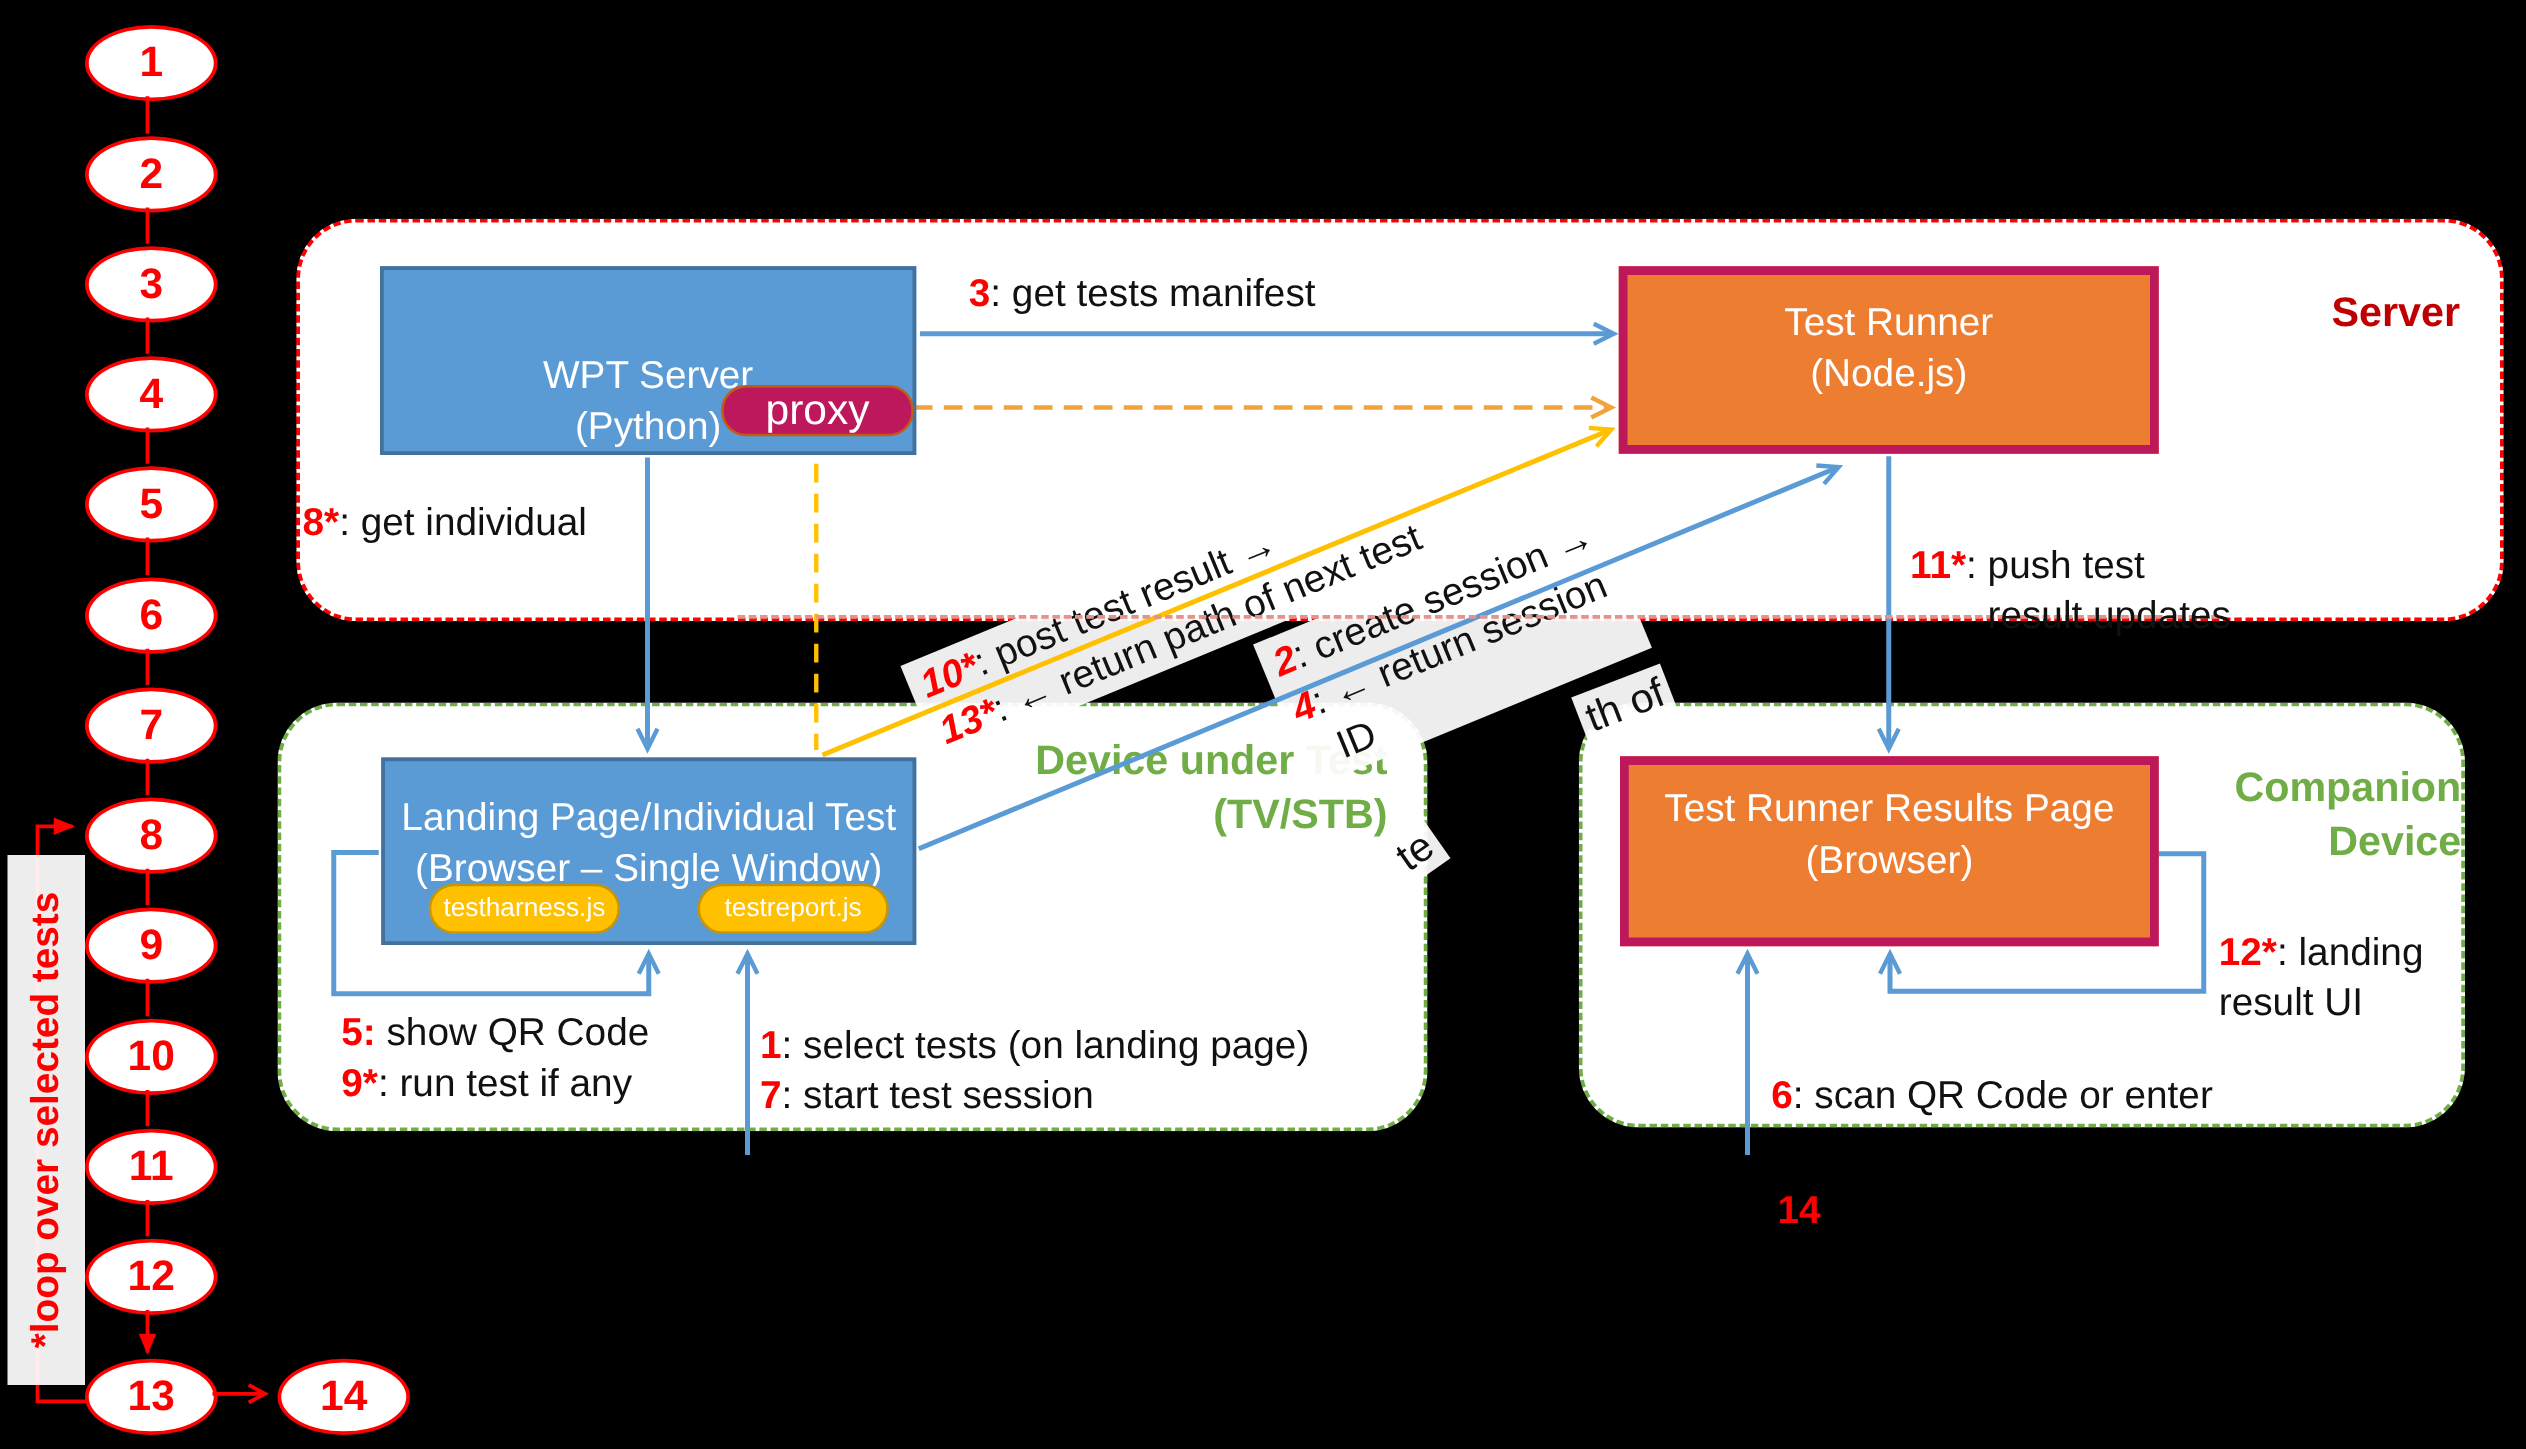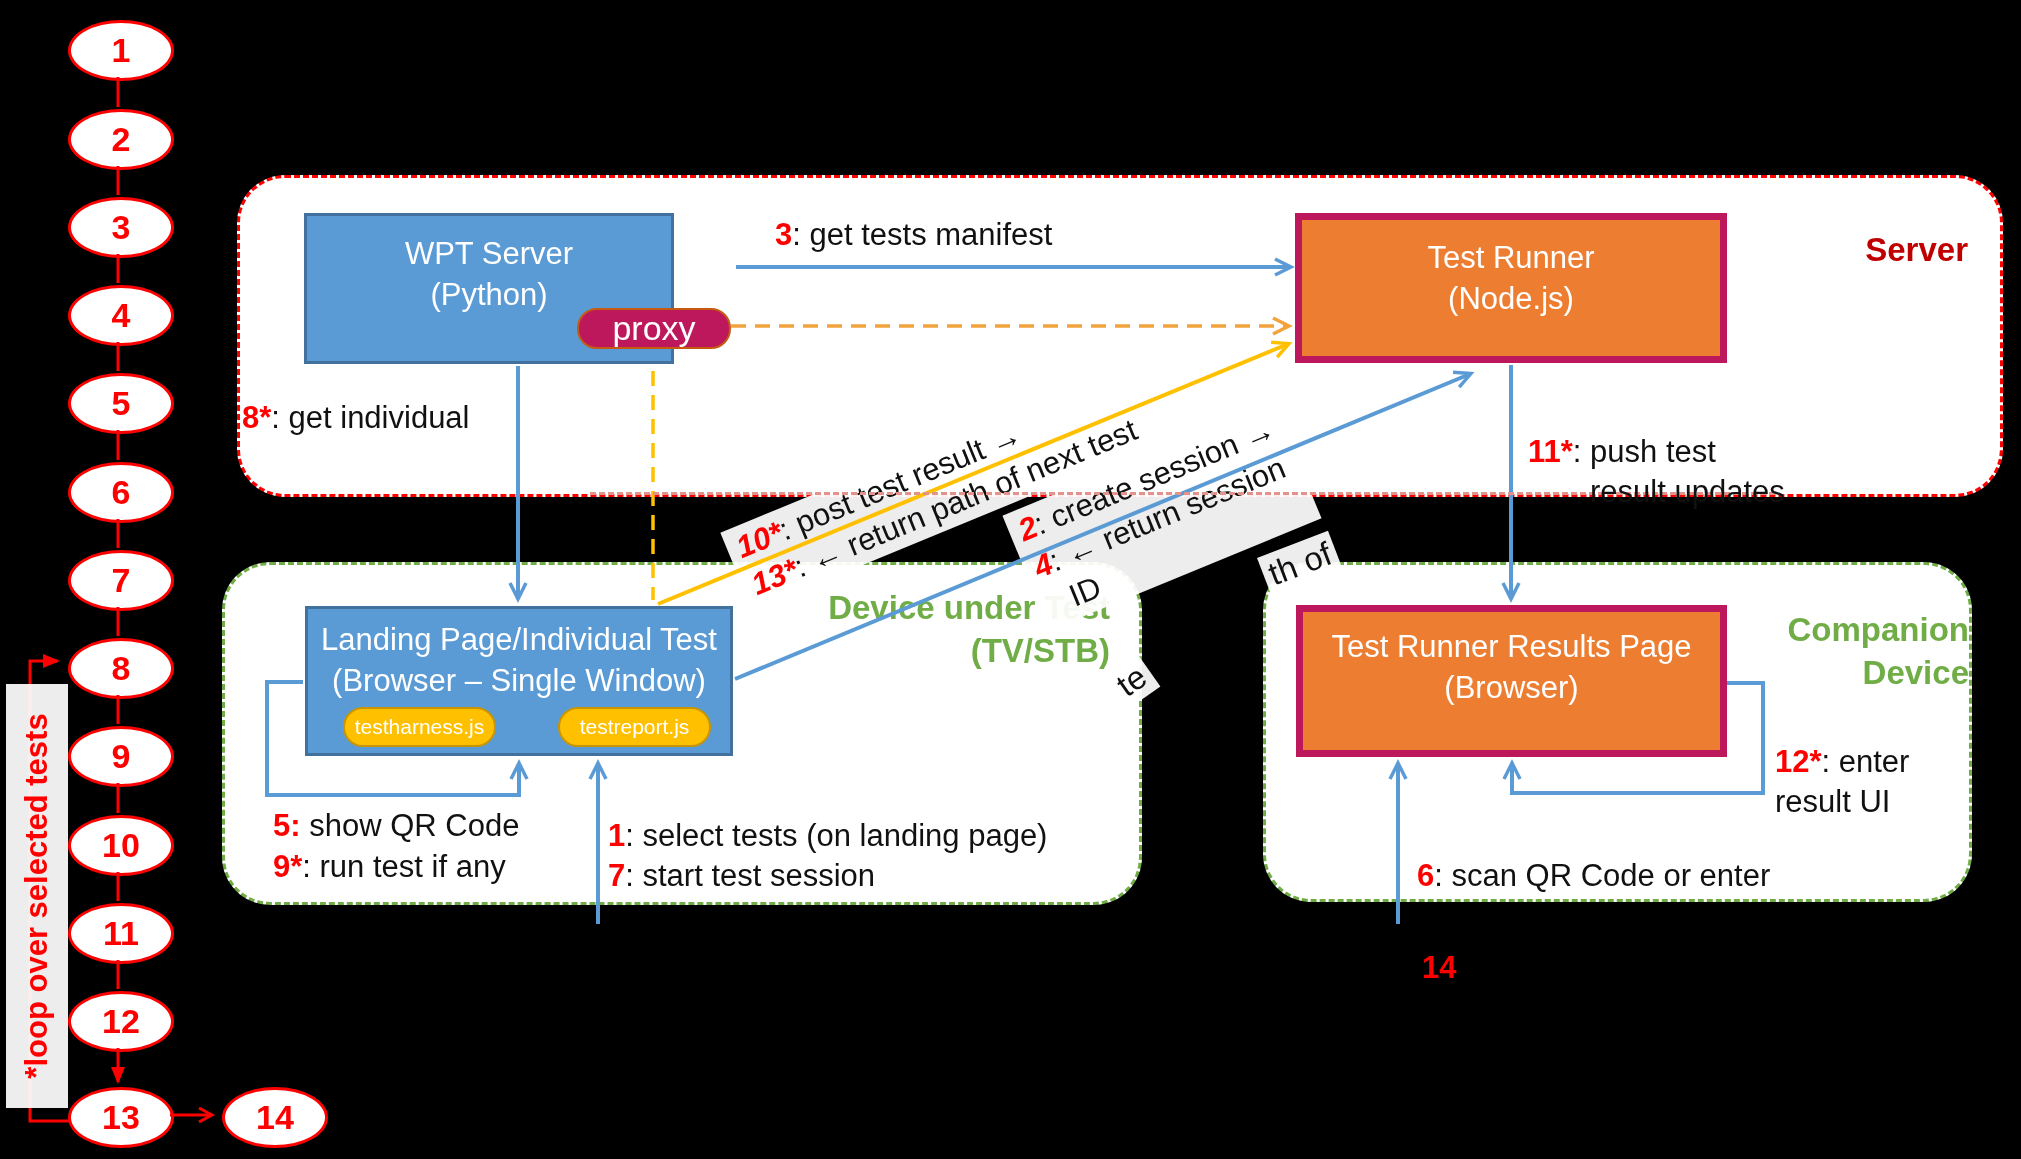--- a/index.html
+++ b/index.html
@@ -118,32 +118,32 @@
         <path d="M118,695 V724"></path>
         <path d="M118,783 V813"></path>
       <path d="M118,872 V901"></path>
         <path d="M118,960 V989"></path>
       <path d="M118,1048 V1082" marker-end="url(#ars)"></path>
       <path d="M170,1115 H212" marker-end="url(#aro)"></path>
       <path d="M70,1121 H30 V661 H58" marker-end="url(#ars)"></path>
     </g>
   </svg>
 
-  <div class="node blue z40" style="left:304px;top:213px;width:370px;height:151px;padding-top:17px;box-sizing:border-box;">
+  <div class="node blue z40" style="left:304px;top:213px;width:429px;height:151px;padding-top:17px;box-sizing:border-box;justify-content:flex-end;">
     <span>WPT Server</span>
     <span>(Python)</span>
   </div>
   <div class="pill proxy z50" style="left:577px;top:308px;width:150px;height:37px;">proxy</div>
 
   <div class="node orange z40" style="left:1295px;top:213px;width:432px;height:150px;padding-top:17px;box-sizing:border-box;">
     <span>Test Runner</span>
     <span>(Node.js)</span>
   </div>
 
-  <div class="node blue z40" style="left:305px;top:606px;width:428px;height:150px;padding-top:10px;box-sizing:border-box;">
+  <div class="node blue z40" style="left:305px;top:606px;width:428px;height:150px;padding-top:24px;box-sizing:border-box;">
     <span>Landing Page/Individual Test</span>
     <span>(Browser – Single Window)</span>
   </div>
   <div class="pill z50" style="left:343px;top:707px;width:149px;height:36px;">testharness.js</div>
   <div class="pill z50" style="left:558px;top:707px;width:149px;height:36px;">testreport.js</div>
 
   <div class="node orange z40" style="left:1296px;top:605px;width:431px;height:152px;padding-top:14px;box-sizing:border-box;">
     <span>Test Runner Results Page</span>
     <span>(Browser)</span>
   </div>
@@ -186,21 +186,21 @@
     <div><span class="num">5:</span><span> show QR Code</span></div>
     <div><span class="num">9*</span><span>: run test if any</span></div>
   </div>
 
   <div class="ann z60" style="left:608px;top:816px;">
     <div><span class="num">1</span><span>: select tests (on landing page)</span></div>
     <div><span class="num">7</span><span>: start test session</span></div>
   </div>
 
   <div class="ann z60" style="left:1775px;top:742px;">
-    <div><span class="num">12*</span><span>: enter</span></div>
+    <div><span class="num">12*</span><span>: landing</span></div>
     <div>result UI</div>
   </div>
 
   <div class="ann z60" style="left:1417px;top:856px;">
     <span class="num">6</span><span>: scan QR Code or enter</span>
   </div>
 
   <div class="ann z60" style="left:1422px;top:948px;font-weight:bold;color:#f00;">14</div>
 
 </div>

